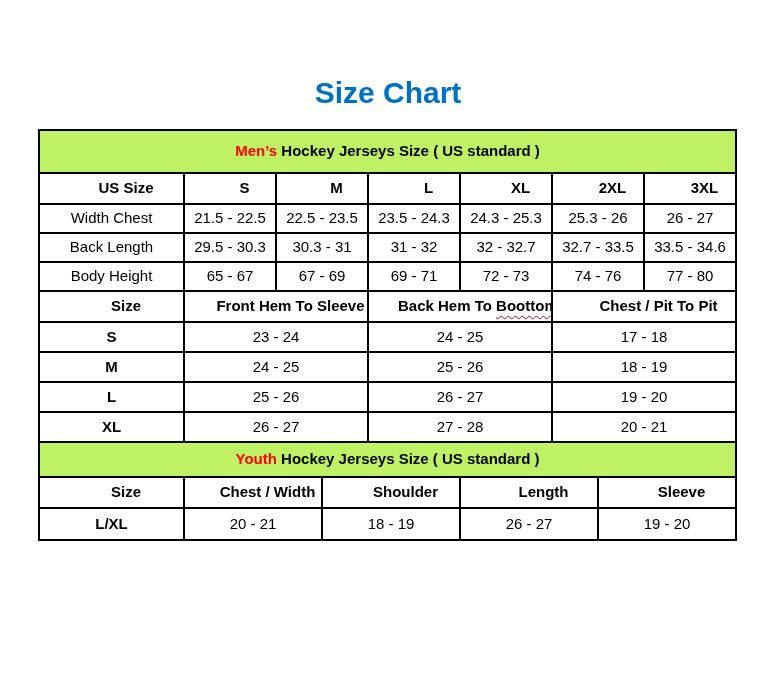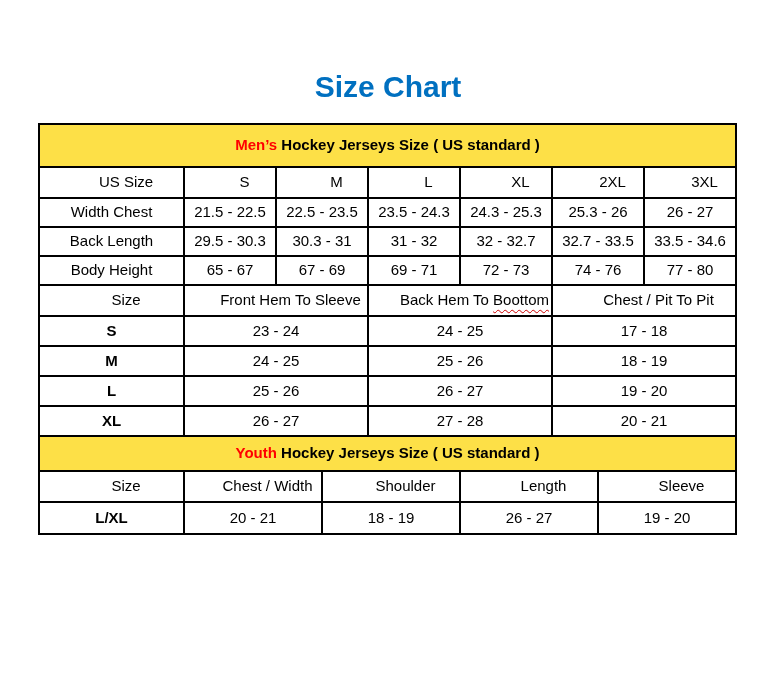--- a/index.html
+++ b/index.html
@@ -4,21 +4,21 @@
 <style>
   html, body { margin: 0; padding: 0; }
   body {
     width: 776px; height: 692px;
     background: #ffffff;
     color: #000000;
     font-family: "Liberation Sans", sans-serif;
     overflow: hidden;
   }
   .title {
-    margin: 4px;
+    margin: 10px;
     padding-top: 66px;
     text-align: center;
     color: #0070C0;
     font-size: 30px;
     font-weight: 700;
     line-height: 1.15;
   }
   table.chart {
     border-collapse: collapse;
     table-layout: fixed;
@@ -29,29 +29,29 @@
     border: 2px solid #000000;
     text-align: center;
     vertical-align: middle;
     font-size: 15px;
     padding: 0;
     line-height: 1.05;
     overflow: hidden;
     white-space: nowrap;
   }
   td.section-cell {
-    background: #fde047;
+    background: #bef264;
     font-weight: 700;
     font-size: 17px;
   }
   .accent { color: #FF0000; }
   tr.sect-m td { height: 41px; }
   tr.sect-w td { height: 39px; }
   tr.sect-y td { height: 33px; text-align: center; }
-  tr.head-row td { font-weight: 400; height: 29px; padding-left: 29px; }
+  tr.head-row td { font-weight: 700; height: 29px; padding-left: 29px; }
   tr.data-m td { height: 27px; }
   tr.data-w td { height: 28px; }
   tr.data-y td { height: 30px; }
   td.bl { font-weight: 700; }
   .misspell {
     text-decoration-line: underline;
     text-decoration-style: wavy;
     text-decoration-color: #CC0000;
     text-decoration-thickness: 1px;
     text-underline-offset: 4px;

